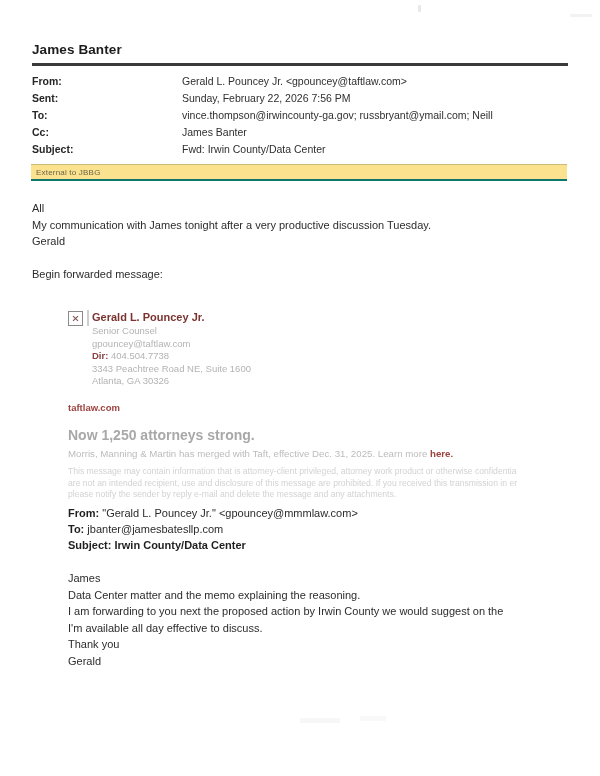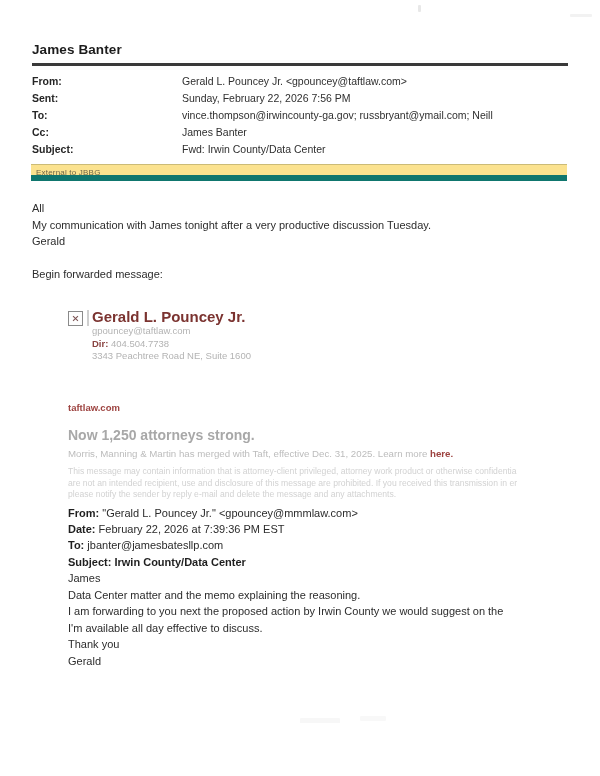--- a/index.html
+++ b/index.html
@@ -80,21 +80,21 @@
 
   
   .ext-banner {
     position: absolute;
     left: 31px;
     top: 164px;
     width: 536px;
     height: 17px;
     background: #fbe28f;
     border-top: 1px solid #cbbb77;
-    border-bottom: 6px solid #0f766e;
+    border-bottom: 2px solid #0f766e;
     box-sizing: border-box;
   }
   .ext-banner-text {
     position: absolute;
     left: 5px;
     top: 3px;
     font-size: 8px;
     color: #6d6446;
     letter-spacing: 0.2px;
   }
@@ -153,21 +153,21 @@
 
   .sig-bar {
     width: 2px;
     background: #cfcfcf;
     margin-left: 4px;
     margin-right: 3px;
     align-self: stretch;
     min-height: 15px;
   }
   .sig-name {
-    font-size: 15px;
+    font-size: 11px;
     font-weight: bold;
     color: #7b3330;
     line-height: 14px;
   }
   .sig-lines {
     margin-left: 24px;
     margin-top: -1px;
   }
   .sig-line {
     font-size: 9.5px;
@@ -301,49 +301,47 @@
 
   <div class="begin-fwd">Begin forwarded message:</div>
 
   <div class="sig">
     <div class="sig-head">
       <div class="broken-img"></div>
       <div class="sig-bar"></div>
       <div class="sig-name">Gerald L. Pouncey Jr.</div>
     </div>
     <div class="sig-lines">
+      <div class="sig-line">Senior Counsel</div>
       <div class="sig-line">gpouncey@taftlaw.com</div>
       <div class="sig-line">
         <span class="sig-dir-label">Dir:</span>
         <span>404.504.7738</span>
       </div>
       <div class="sig-line">3343 Peachtree Road NE, Suite 1600</div>
+      <div class="sig-line">Atlanta, GA 30326</div>
     </div>
   </div>
 
   <div class="sig-url">taftlaw.com</div>
   <div class="sig-strong">Now 1,250 attorneys strong.</div>
   <div class="sig-merger">
     <span>Morris, Manning &amp; Martin has merged with Taft, effective Dec. 31, 2025. Learn more </span><span class="here-link">here.</span>
   </div>
 
   <div class="disclaimer">
     <div>This message may contain information that is attorney-client privileged, attorney work product or otherwise confidentia</div>
     <div>are not an intended recipient, use and disclosure of this message are prohibited. If you received this transmission in er</div>
     <div>please notify the sender by reply e-mail and delete the message and any attachments.</div>
   </div>
 
   <div class="inner-hdr">
     <div>
       <b>From:</b>
       <span>"Gerald L. Pouncey Jr." &lt;gpouncey@mmmlaw.com&gt;</span>
-    </div>
-    <div>
-      <b>Date:</b>
-      <span>February 22, 2026 at 7:39:36 PM EST</span>
     </div>
     <div>
       <b>To:</b>
       <span>jbanter@jamesbatesllp.com</span>
     </div>
     <div>
       <b>Subject:</b>
       <b>Irwin County/Data Center</b>
     </div>
   </div>

